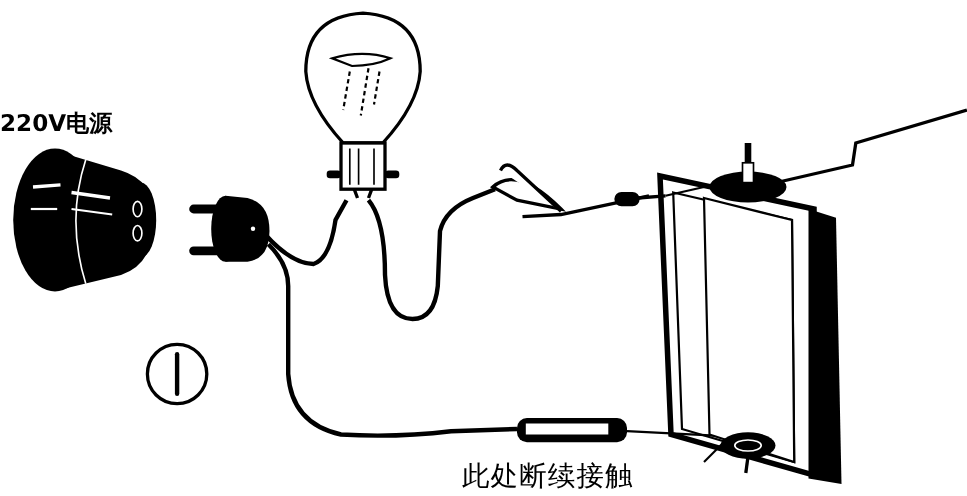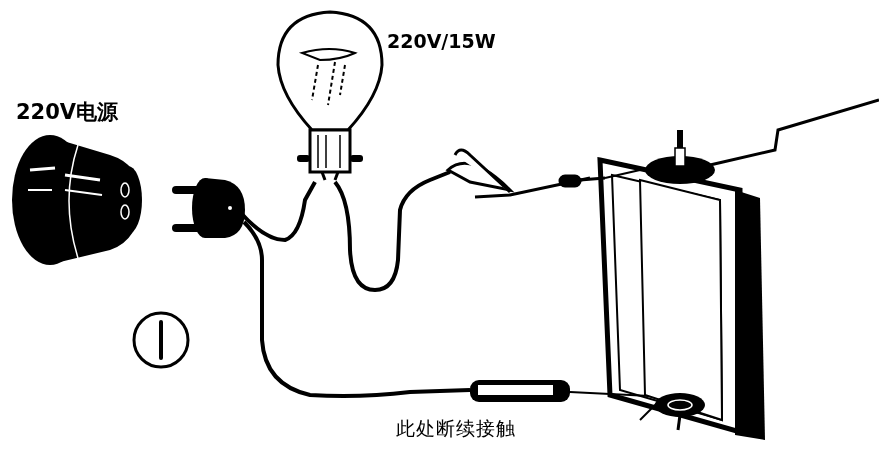--- a/index.html
+++ b/index.html
@@ -1,22 +1,22 @@
 <!DOCTYPE html>
 <html><head>
 <meta charset="utf-8">
 <style>
   html, body { margin: 0; padding: 0; background: #ffffff; }
   body { width: 879px; height: 451px; position: relative; overflow: hidden;
          font-family: "DejaVu Sans", sans-serif; }
   svg.canvas { position: absolute; left: 0; top: 0; }
   .lbl { position: absolute; color: #000; font-weight: bold; white-space: nowrap; }
-  .lbl-power { left: 16px; top: 98px; font-size: 21px; letter-spacing: 0px; }
+  .lbl-power { left: 0; top: 98px; font-size: 21px; letter-spacing: 0px; }
   .lbl-bulb { left: 387px; top: 30px; font-size: 19px; line-height: 23px; }
-  .lbl-contact { left: 396px; top: 416px; font-size: 19px; font-weight: normal; letter-spacing: 1px; }
+  .lbl-contact { left: 420px; top: 416px; font-size: 25px; font-weight: normal; letter-spacing: 1px; }
   .fig-num { position: absolute; left: 131px; top: 310px; width: 60px; height: 60px; }
 </style>
 </head>
 <body>
 
 <svg class="canvas" width="879" height="451" viewBox="0 0 879 451">
 
   <g>
     <ellipse cx="50" cy="200" rx="38" ry="65" fill="#000"></ellipse>
     <path d="M60 140 L110 155 Q142 165 140 200 Q140 240 110 250 L60 262 Z" fill="#000"></path>
@@ -81,20 +81,19 @@
     <ellipse cx="680" cy="405" rx="12" ry="5" fill="none" stroke="#fff" stroke-width="1.5"></ellipse>
     <path d="M680 415 L678 430" stroke="#000" stroke-width="3"></path>
     <path d="M605 178 L640 170" stroke="#000" stroke-width="2"></path>
     <path d="M710 165 L775 150 L778 130 L879 100" fill="none" stroke="#000" stroke-width="3"></path>
     <path d="M660 400 L640 420" stroke="#000" stroke-width="2"></path>
   </g>
 </svg>
 
 <div class="lbl lbl-power">220V电源</div>
 <div class="lbl lbl-bulb">
-  <div>220V/15W</div>
 </div>
 <div class="lbl lbl-contact">此处断续接触</div>
 
 <svg class="fig-num" viewBox="0 0 60 60">
   <circle cx="30" cy="30" r="27" fill="none" stroke="#000" stroke-width="3"></circle>
   <line x1="30" y1="12" x2="30" y2="48" stroke="#000" stroke-width="4" stroke-linecap="round"></line>
 </svg>
 
 </body></html>

